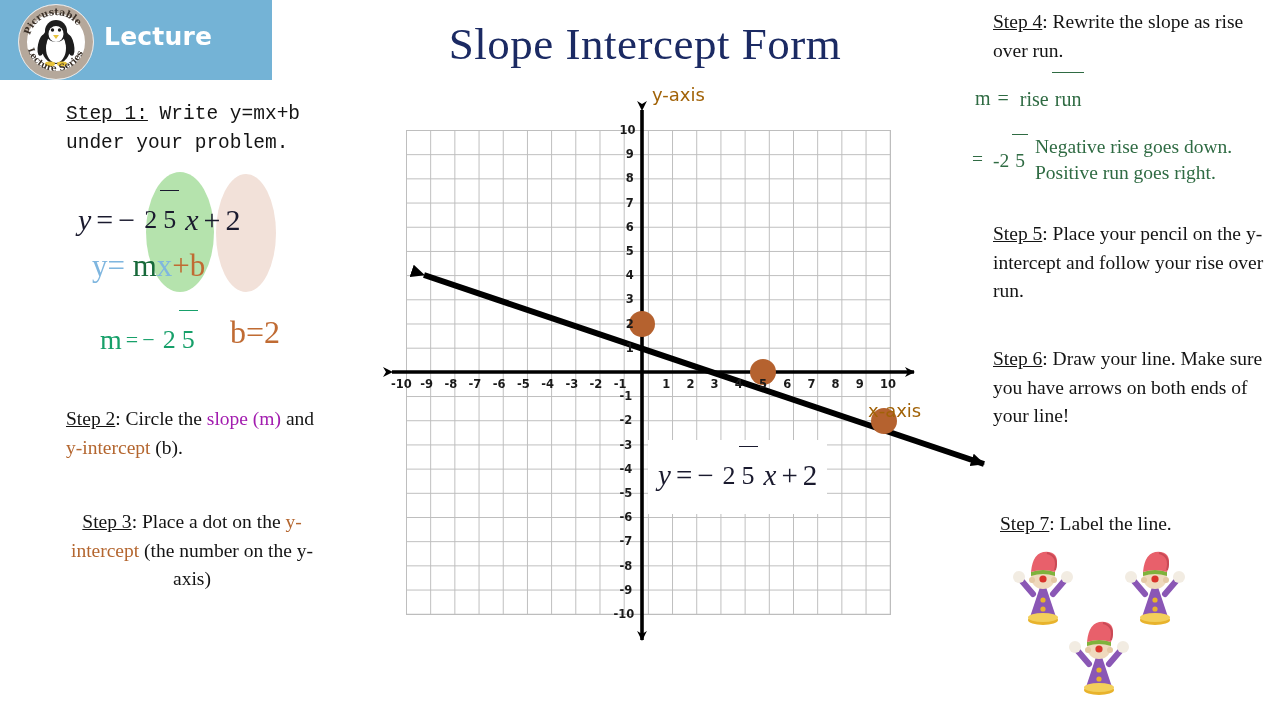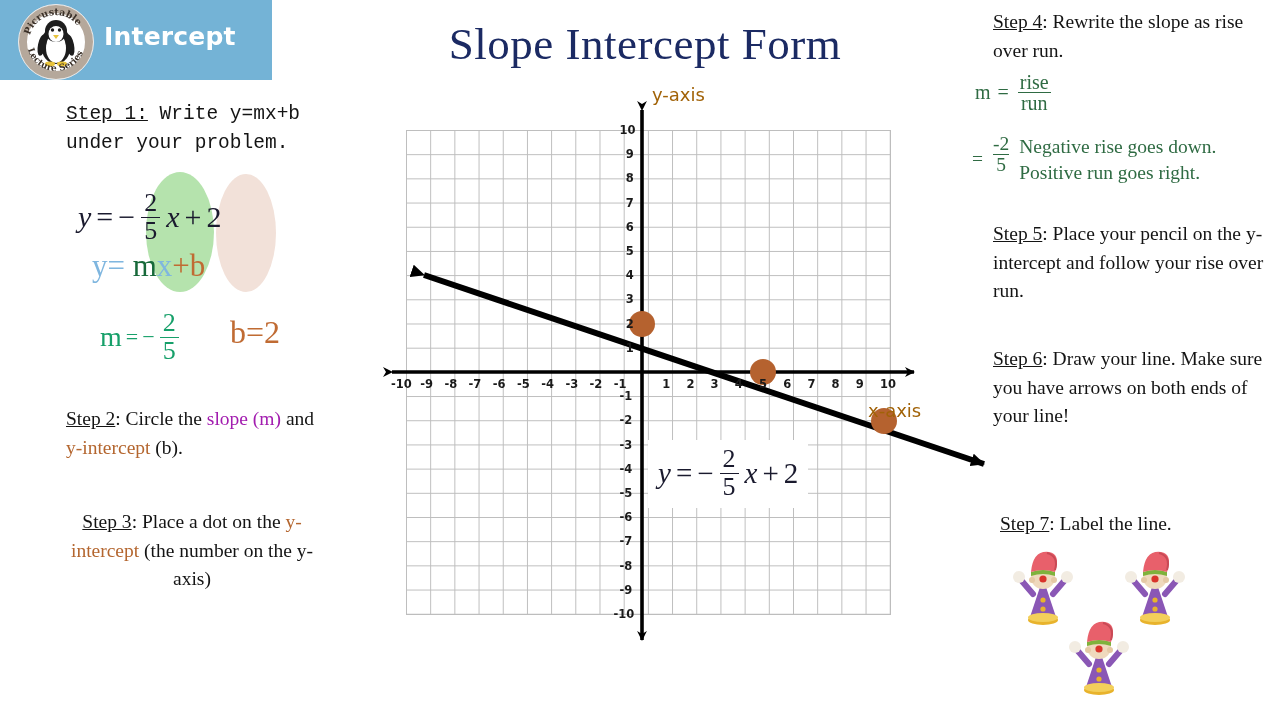--- a/index.html
+++ b/index.html
@@ -95,29 +95,29 @@
     font-family: "Liberation Serif", "DejaVu Serif", serif;
     font-size: 30px;
     color: #1a1a2e;
     display: flex;
     align-items: center;
     gap: 5px;
   }
   .eq-italic { font-style: italic; }
   .frac {
     display: inline-flex;
-    flex-direction: column;
+    flex-direction: row;
     align-items: center;
     vertical-align: middle;
     font-size: 26px;
     line-height: 1.02;
     margin: 0 1px;
   }
   .frac .num { padding: 0 3px; }
-  .frac .den { padding: 0 3px; border-top: 1.6px solid currentColor; }
+  .frac .den { padding: 16px 3px; border-top: 1.6px solid currentColor; }
 
   #formula-line {
     position: absolute;
     left: 22px; top: 80px;
     font-family: "Liberation Serif", "DejaVu Serif", serif;
     font-size: 31px;
     white-space: nowrap;
   }
   .c-lightblue { color: #7fb6df; }
   .c-darkgreen { color: #17693a; }
@@ -250,21 +250,21 @@
     <path id="arcBot" d="M 8 37 A 29 29 0 0 0 66 37" fill="none"></path>
     <text font-family="DejaVu Serif, serif" font-size="9.5" font-weight="bold" fill="#3a3028">
       <textPath href="#arcTop" startOffset="8%">Picrustable</textPath>
     </text>
     <text font-family="DejaVu Serif, serif" font-size="9" font-weight="bold" fill="#3a3028">
       <textPath href="#arcBot" startOffset="8%">Lecture Series</textPath>
     </text>
   </svg>
 </div>
 
-<div class="abs" id="header-title">Intercept</div>
+<div class="abs" id="header-title">Lecture</div>
 
 <div class="abs" id="page-title">Slope Intercept Form</div>
 
 <div class="abs step-block" id="step1">
   <span class="step-head">Step 1:</span><span> Write y=mx+b under your problem.</span>
 </div>
 
 <div class="abs" id="equation-area">
   <div class="ellipse" id="slope-highlight"></div>
   <div class="ellipse" id="intercept-highlight"></div>

